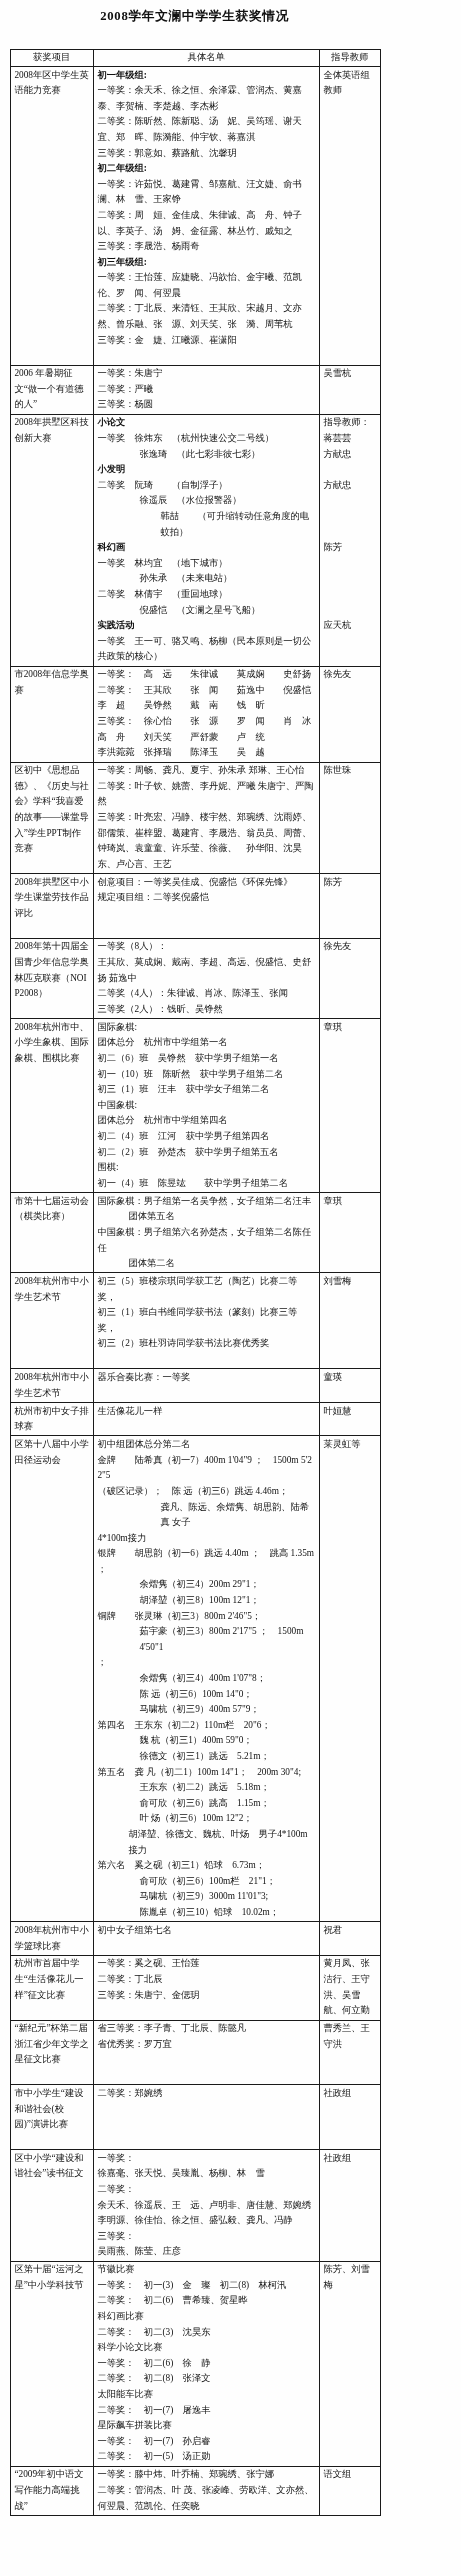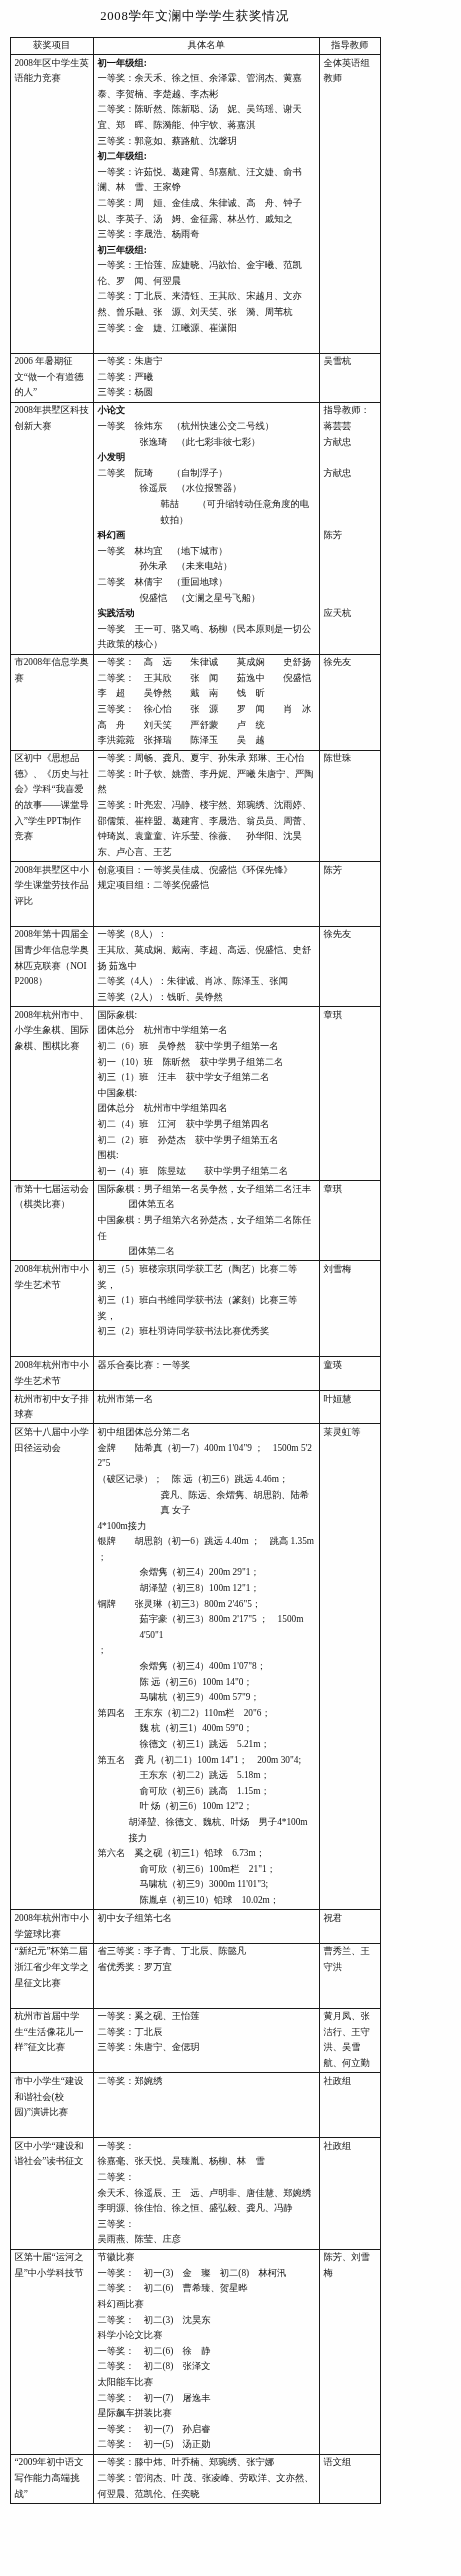--- a/index.html
+++ b/index.html
@@ -1,20 +1,20 @@
 <!DOCTYPE html>
 <html style="font-size:12px"><head>
 <meta charset="utf-8">
 <style>
   html,body{margin:0;padding:0;background:#fefefe;}
   body{width:462px;min-height:2576px;color:#111;
        font-family:"Liberation Serif","DejaVu Serif",serif;}
   .page{padding:4.5px 0 15px 9.7px;}
-  .doc-title{width:370px;text-align:center;font-size:12.7px;font-weight:normal;
-             letter-spacing:0.7px;margin:3px 0 12px 0;}
+  .doc-title{width:370px;text-align:center;font-size:12.7px;font-weight:bold;
+             letter-spacing:0.7px;margin:3px 0 24px 0;}
   table.awards{border-collapse:collapse;width:370px;table-layout:fixed;
                border:1.5px solid #1a1a1a;}
   table.awards th, table.awards td{border:0.7px solid #1a1a1a;vertical-align:top;
                font-size:9.3px;line-height:15.6px;padding:0.7px 3.7px;
                word-break:break-all;overflow-wrap:anywhere;}
   table.awards th{font-weight:normal;text-align:center;height:16.4px;padding:0 3px;}
   col.c-project{width:83px;}
   col.c-details{width:226px;}
   col.c-teacher{width:61px;}
   .cell-line{min-height:15.6px;}
@@ -205,21 +205,21 @@
             <div class="cell-line">器乐合奏比赛：一等奖</div>
             <div class="cell-line">&nbsp;</div>
           </td>
           <td>
             <div class="cell-line">童瑛</div>
           </td>
         </tr>
         <tr>
           <td>杭州市初中女子排球赛</td>
           <td>
-            <div class="cell-line">杭州市第一名</div>
+            <div class="cell-line">生活像花儿一样</div>
           </td>
           <td>
             <div class="cell-line">叶姮慧</div>
           </td>
         </tr>
         <tr>
           <td>区第十八届中小学田径运动会</td>
           <td>
             <div class="cell-line">初中组团体总分第二名</div>
             <div class="cell-line">金牌　　陆希真（初一7）400m 1'04"9 ；　1500m 5'22"5</div>
@@ -257,41 +257,41 @@
           <td>2008年杭州市中小学篮球比赛</td>
           <td>
             <div class="cell-line">初中女子组第七名</div>
             <div class="cell-line">&nbsp;</div>
           </td>
           <td>
             <div class="cell-line">祝君</div>
           </td>
         </tr>
         <tr>
-          <td>“新纪元”杯第二届浙江省少年文学之星征文比赛</td>
-          <td>
-            <div class="cell-line">省三等奖：李子青、丁北辰、陈懿凡</div>
-            <div class="cell-line">省优秀奖：罗万宜</div>
-            <div class="cell-line">&nbsp;</div>
-            <div class="cell-line">&nbsp;</div>
-          </td>
-          <td>
-            <div class="cell-line">曹秀兰、王守洪</div>
-          </td>
-        </tr>
-        <tr>
           <td>杭州市首届中学生“生活像花儿一样”征文比赛</td>
           <td>
             <div class="cell-line">一等奖：奚之砚、王怡莲</div>
             <div class="cell-line">二等奖：丁北辰</div>
             <div class="cell-line">三等奖：朱唐宁、金偲玥</div>
             <div class="cell-line">&nbsp;</div>
           </td>
           <td>
             <div class="cell-line">黄月凤、张洁行、王守洪、吴雪航、何立勤</div>
+          </td>
+        </tr>
+        <tr>
+          <td>“新纪元”杯第二届浙江省少年文学之星征文比赛</td>
+          <td>
+            <div class="cell-line">省三等奖：李子青、丁北辰、陈懿凡</div>
+            <div class="cell-line">省优秀奖：罗万宜</div>
+            <div class="cell-line">&nbsp;</div>
+            <div class="cell-line">&nbsp;</div>
+          </td>
+          <td>
+            <div class="cell-line">曹秀兰、王守洪</div>
           </td>
         </tr>
         <tr>
           <td>市中小学生“建设和谐社会(校园)”演讲比赛</td>
           <td>
             <div class="cell-line">二等奖：郑婉绣</div>
             <div class="cell-line">&nbsp;</div>
             <div class="cell-line">&nbsp;</div>
             <div class="cell-line">&nbsp;</div>
           </td>

